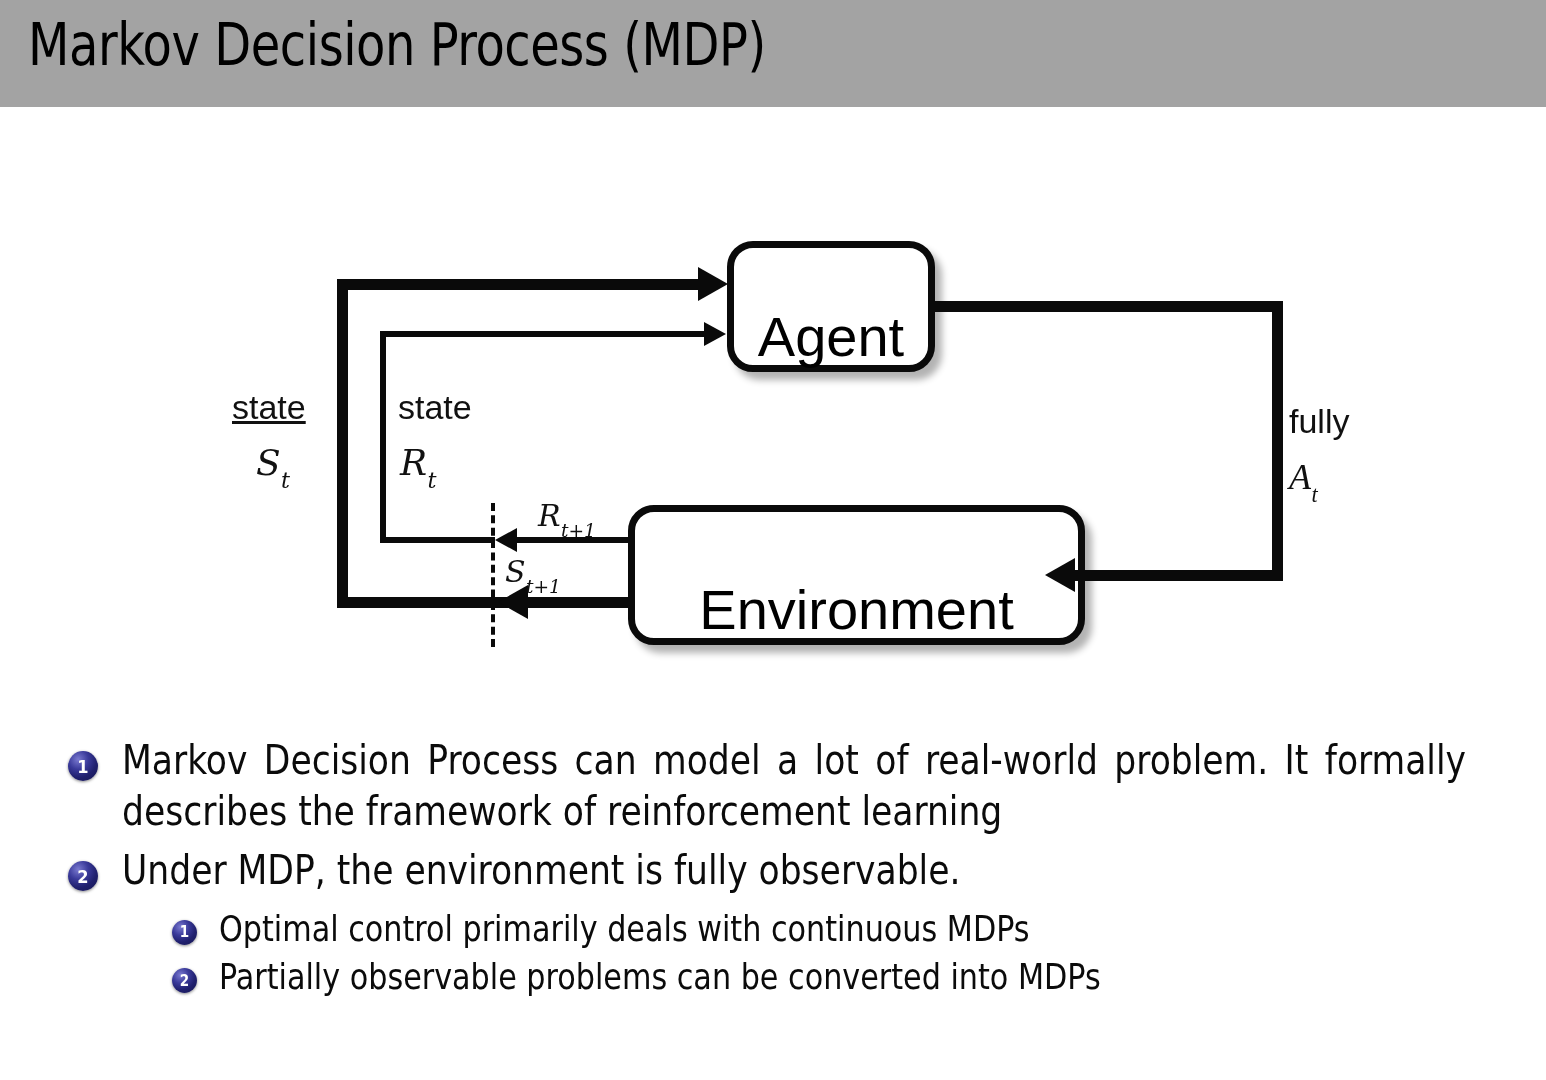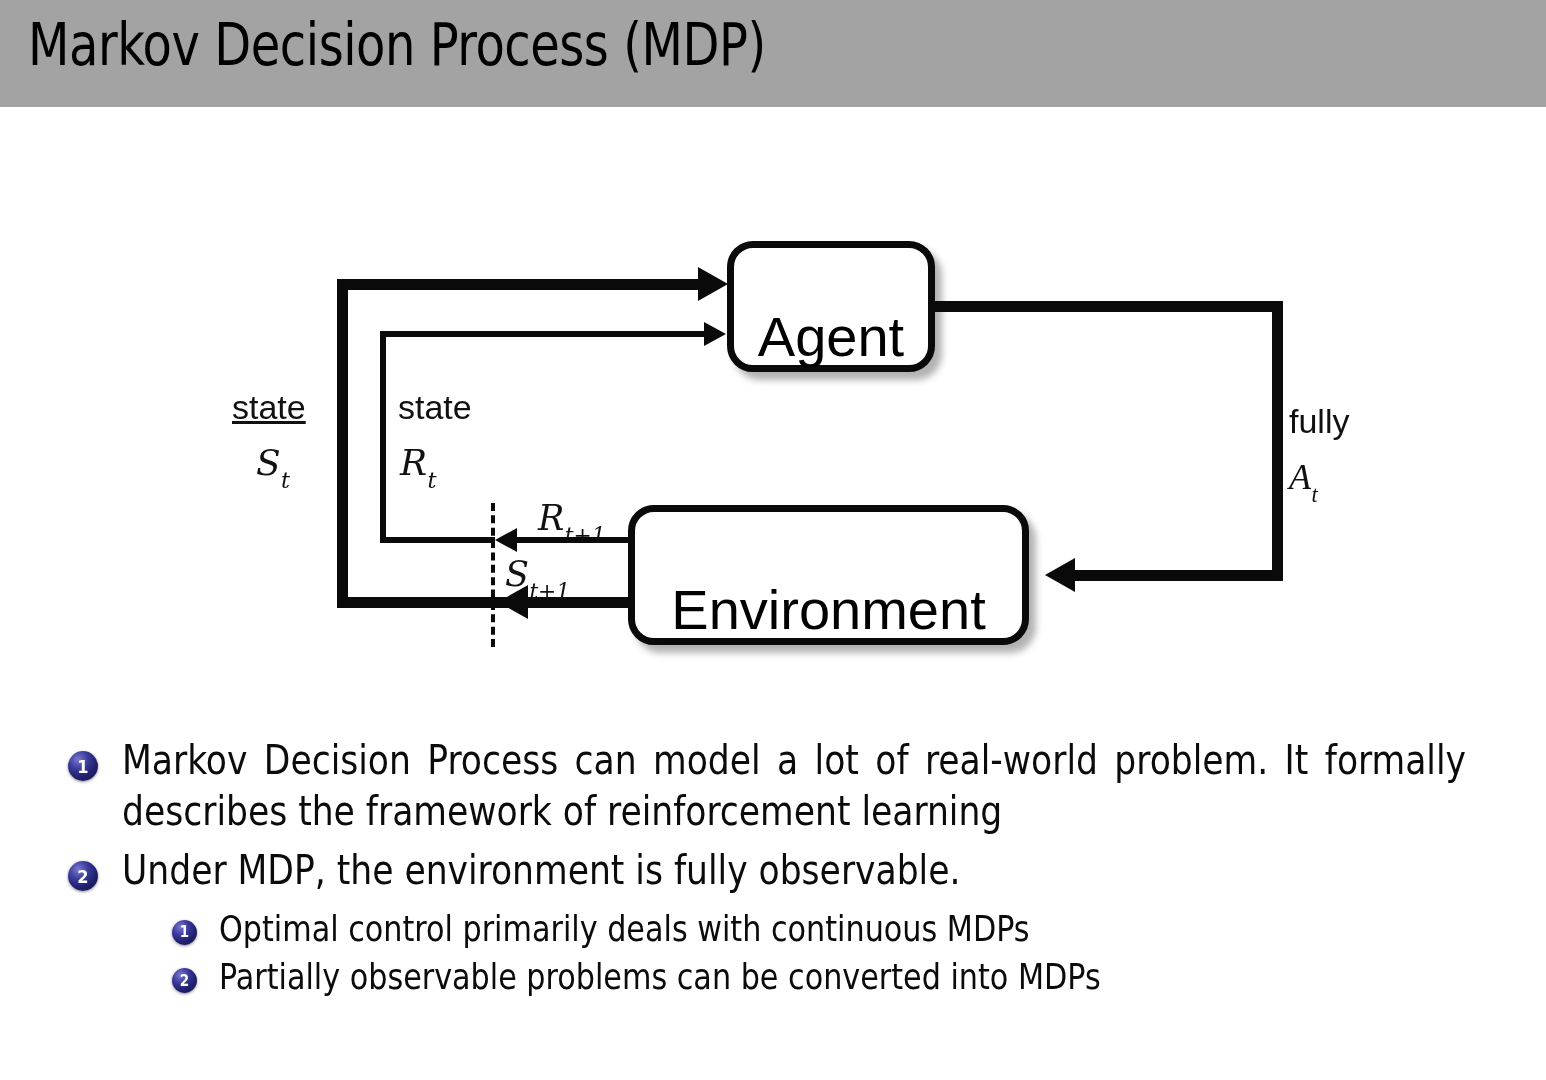--- a/index.html
+++ b/index.html
@@ -64,21 +64,21 @@
     color: #000;
     line-height: 1;
     white-space: nowrap;
   }
   #agent-box {
     left: 727px; top: 134px;
     width: 208px; height: 131px;
   }
   #environment-box {
     left: 628px; top: 398px;
-    width: 401px; height: 140px;
+    width: 457px; height: 140px;
   }
 
   
   .hline, .vline {
     position: absolute;
     background: #0a0a0a;
   }
   .dashed-vline {
     position: absolute;
     width: 0;
@@ -129,21 +129,21 @@
     line-height: 1;
   }
   .diag-math .sub {
     font-size: 0.62em;
     font-style: italic;
     vertical-align: sub;
     position: relative;
     top: 0.22em;
     left: 0.02em;
   }
-  .diag-math.small { font-size: 35px; }
+  .diag-math.small { font-size: 30px; }
 
   
   #bullet-list {
     position: absolute;
     left: 0;
     top: 735px;
     width: 1546px;
   }
   .bullet-row {
     position: relative;

